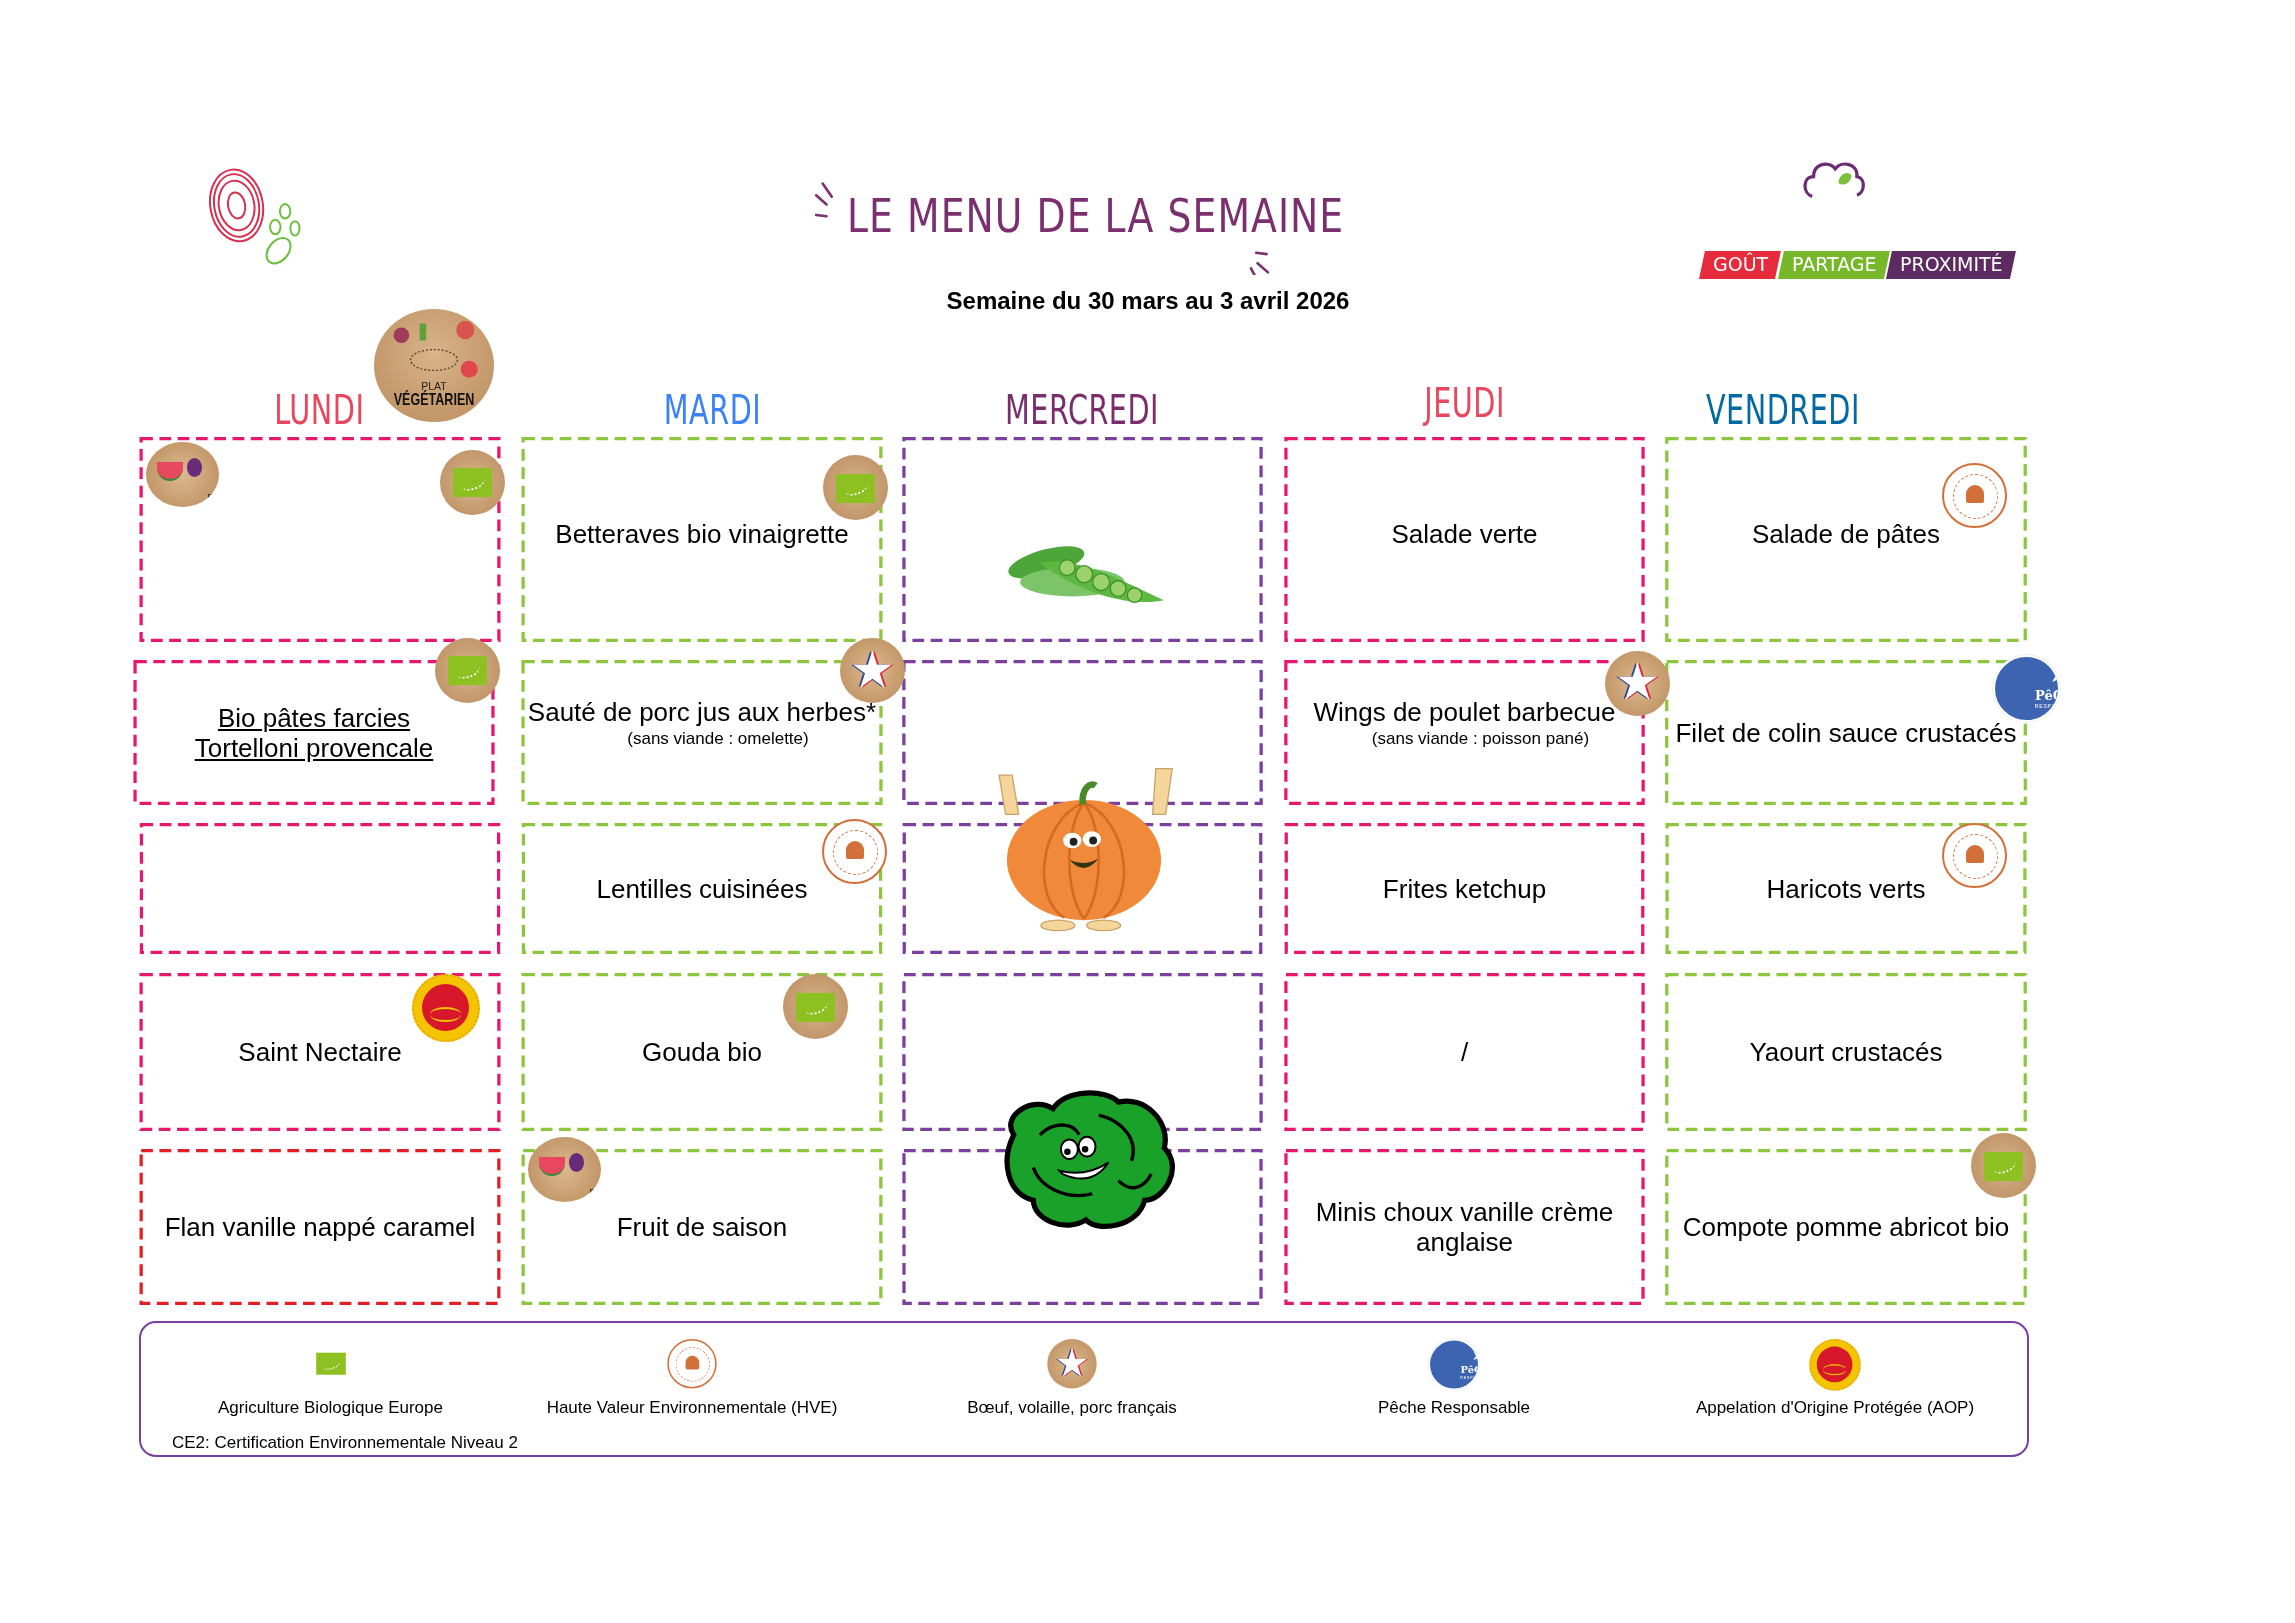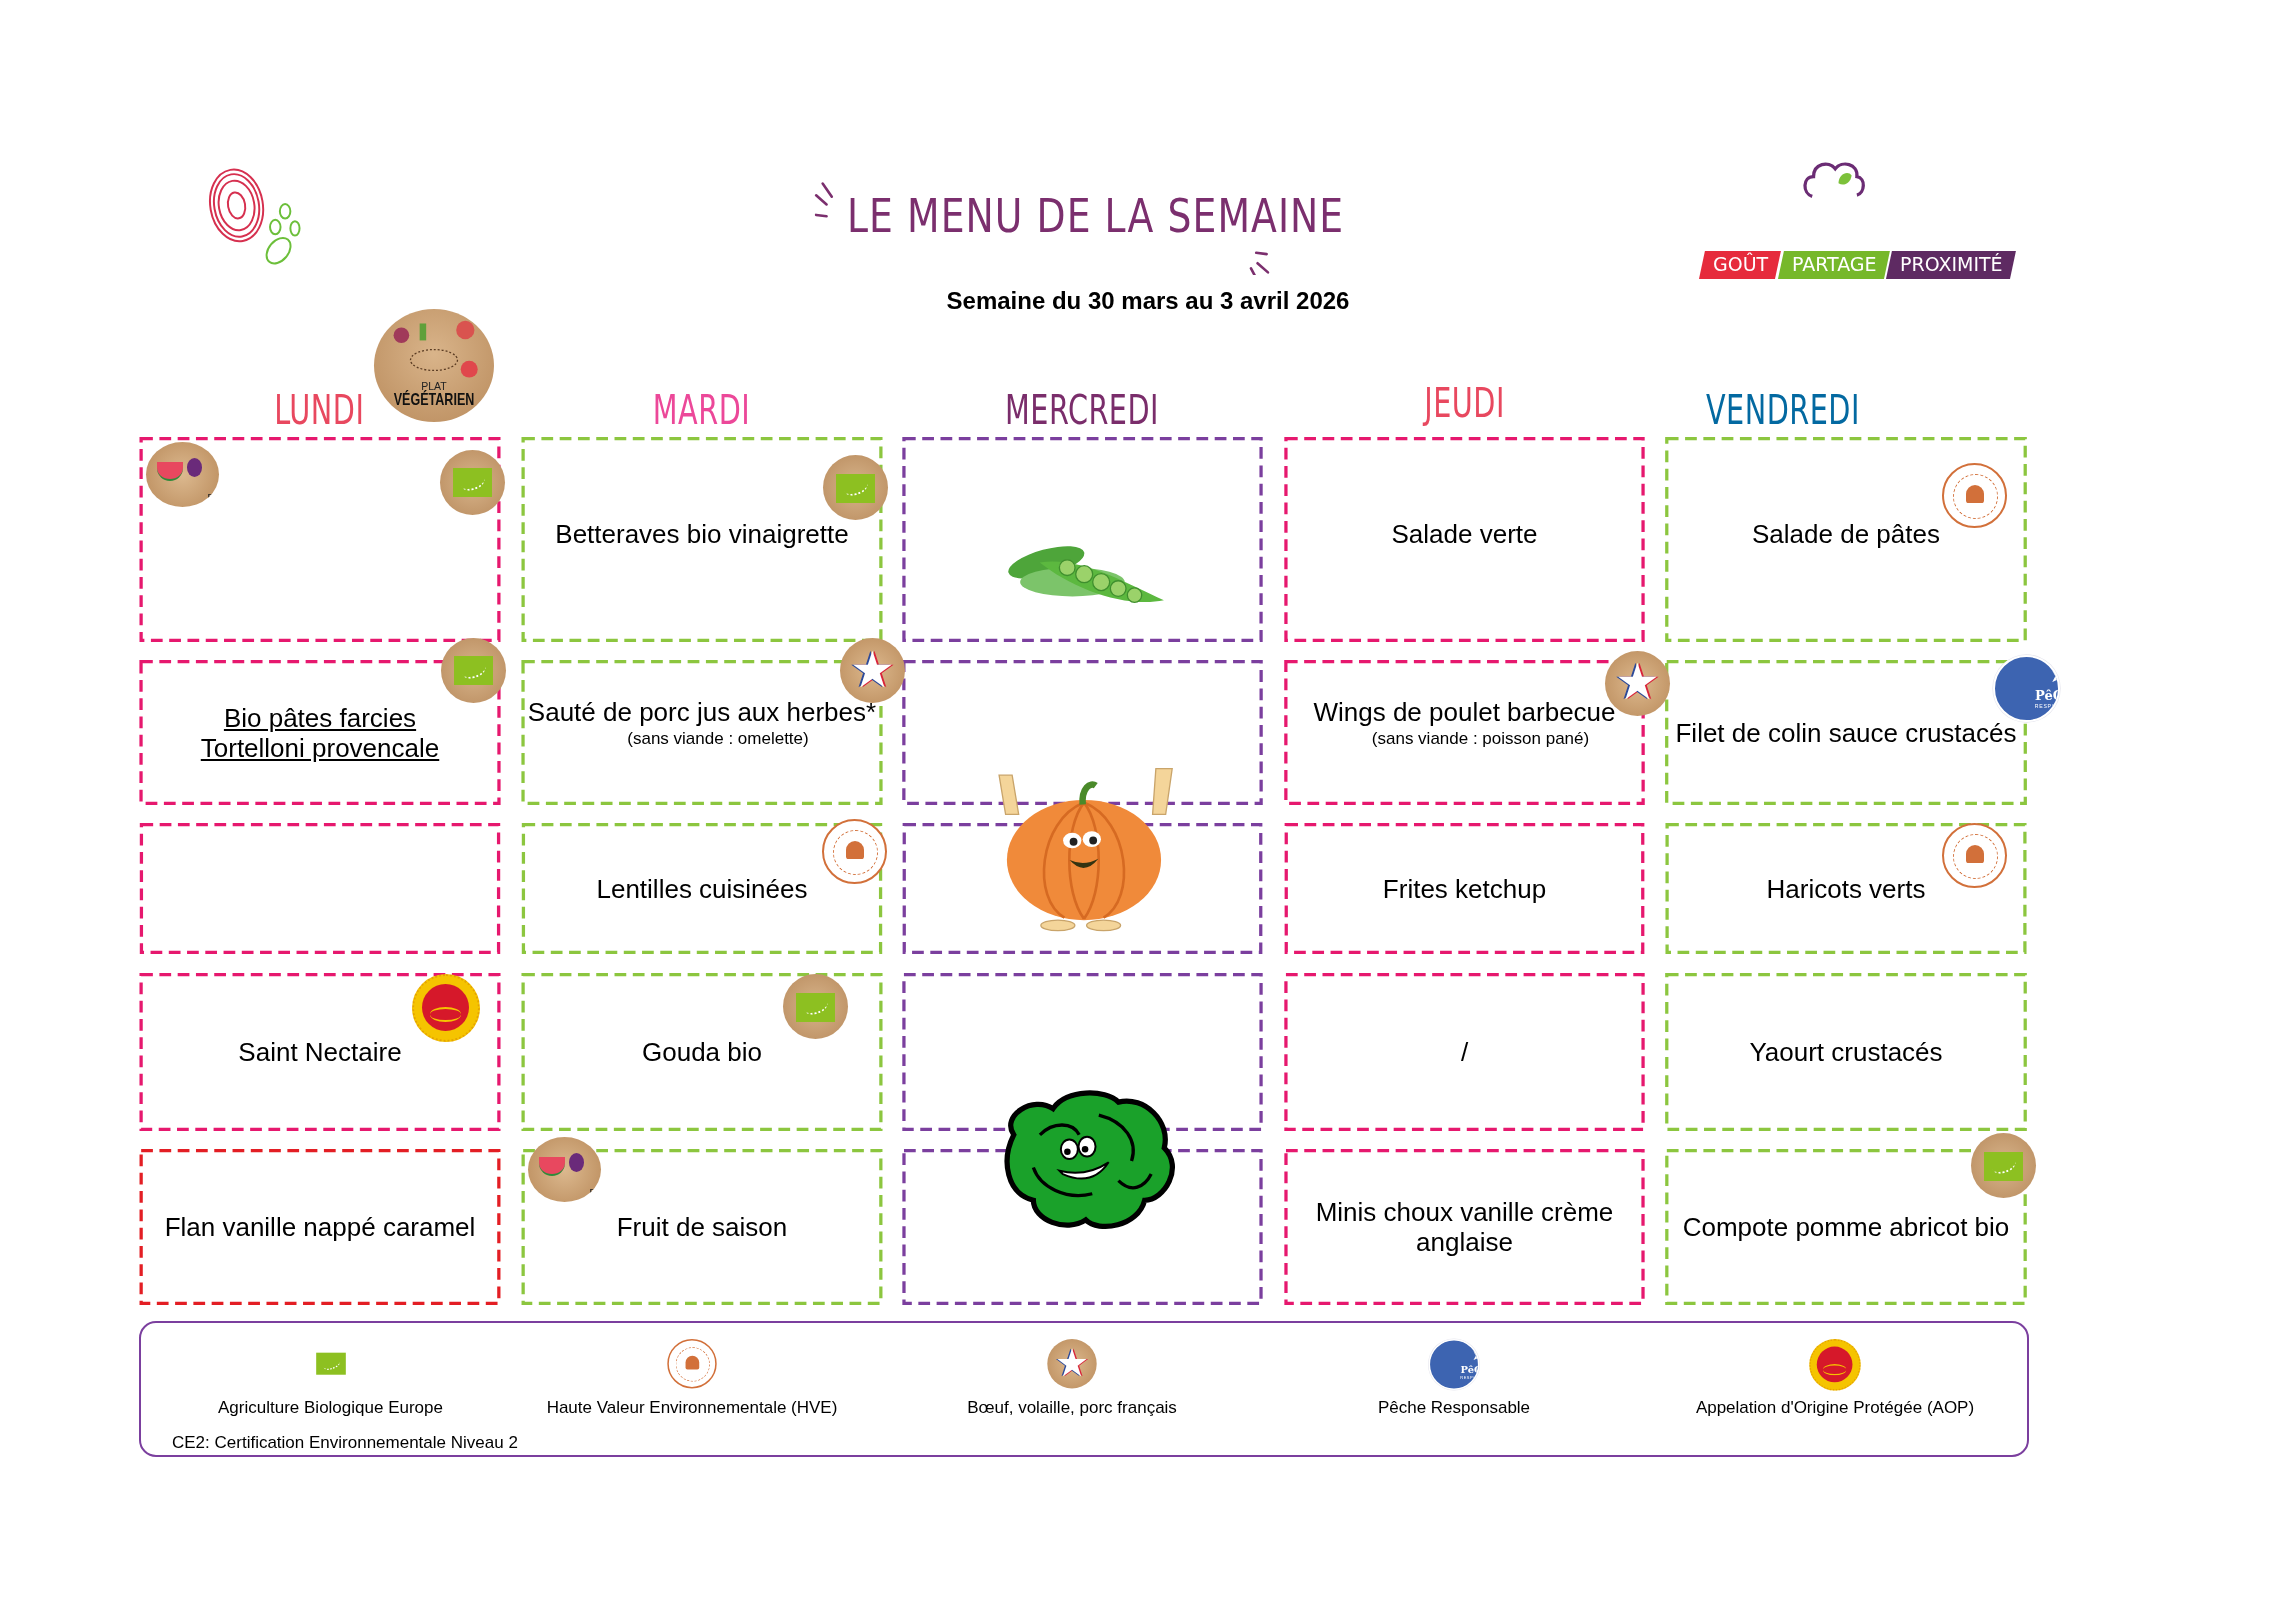--- a/index.html
+++ b/index.html
@@ -106,21 +106,21 @@
     <path d="M60 40 C60 25 75 20 80 28 C78 40 68 45 60 40 Z" fill="#7cc13a"></path>
   </svg>
   <div class="tagline">
     <div class="tag" style="background:#e62b3c"><span>GOÛT</span></div>
     <div class="tag" style="background:#76b82a;margin-left:2.6px"><span>PARTAGE</span></div>
     <div class="tag" style="background:#5e2a62;margin-left:2.6px"><span>PROXIMITÉ</span></div>
   </div>
 </div>
 
 <div class="abs day-header" style="left:139px;color:#e8485f"><span>LUNDI</span></div>
-<div class="abs day-header" style="left:521px;color:#ec4899"><span>MARDI</span></div>
+<div class="abs day-header" style="left:532px;color:#3b82f6"><span>MARDI</span></div>
 <div class="abs day-header" style="left:902px;color:#7a2d6b"><span>MERCREDI</span></div>
 <div class="abs day-header" style="left:1284px;color:#e8485f;top:379px"><span>JEUDI</span></div>
 <div class="abs day-header" style="left:1602px;color:#0369a1"><span>VENDREDI</span></div>
 
 <div class="abs veg-badge">
   <svg class="abs" style="left:0;top:0" width="120" height="72" viewBox="0 0 184 110">
     <circle cx="42" cy="40" r="12" fill="#a03a5a"></circle>
     <circle cx="140" cy="32" r="14" fill="#d9534f"></circle>
     <circle cx="146" cy="92" r="13" fill="#e0474c"></circle>
     <rect x="70" y="22" width="10" height="26" fill="#5fa03a"></rect>
@@ -135,21 +135,21 @@
       <svg class="border" viewBox="0 0 553 314" width="362" height="205">
         <rect x="2.5" y="2.5" width="548" height="309" fill="none" stroke="#e6186e" stroke-width="5" stroke-dasharray="18 10"></rect>
       </svg>
       <div class="badge b-fruit" style="left: 6.5px; top: 5.2px;">
         <i>FRAIS</i>
       </div>
       <div class="badge b-bio" style="left: 301px; top: 13px;">
         <i></i>
       </div>
     </div>
-    <div class="cell" style="left: 139px; top: 660px; width: 362px; height: 145px;">
+    <div class="cell" style="left: 133px; top: 660px; width: 362px; height: 145px;">
       <svg class="border" viewBox="0 0 553 222" width="362" height="145">
         <rect x="2.5" y="2.5" width="548" height="217" fill="none" stroke="#e6186e" stroke-width="5" stroke-dasharray="18 10"></rect>
       </svg>
       <div class="dish u" style="width: 288px;">Bio pâtes farcies Tortelloni provencale</div>
       <div class="badge b-bio" style="left: 302px; top: -22px;">
         <i></i>
       </div>
     </div>
     <div class="cell" style="left: 139px; top: 823px; width: 362px; height: 131px;">
       <svg class="border" viewBox="0 0 553 201" width="362" height="131">

